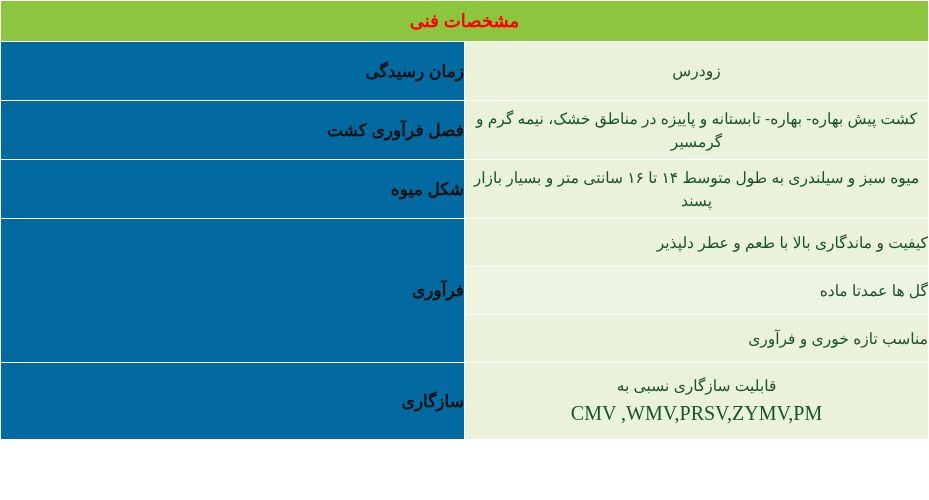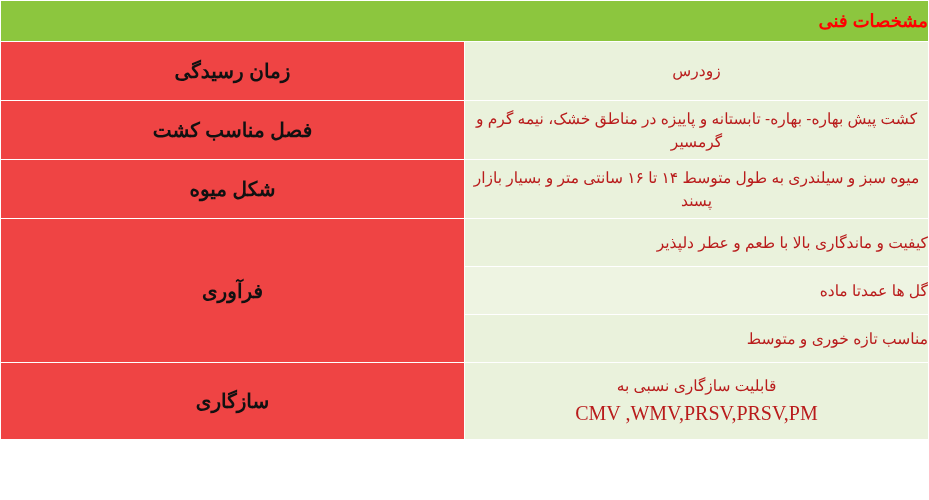--- a/index.html
+++ b/index.html
@@ -22,37 +22,36 @@
   .spec-table th {
     border: 1px solid #ffffff;
     padding: 0;
     vertical-align: middle;
   }
   .title-row th {
     background: #8cc63e;
     color: #ff0000;
     font-size: 18px;
     font-weight: bold;
-    text-align: right;
+    text-align: center;
     height: 40px;
     letter-spacing: 0;
     margin-left: 36px;
   }
   .label-cell {
     width: 278px;
-    background: #ef4444;
+    background: #0369a1;
     color: #111111;
     font-weight: bold;
-    font-size: 20px;
-    text-align: center;
+    font-size: 17px;
     border-right: 1px solid #ffffff;
   }
   .value-cell {
     background: #eaf2dc;
-    color: #b91c1c;
+    color: #14532d;
     font-size: 15.5px;
     text-align: center;
     padding: 10px 14px;
     line-height: 1.5;
   }
   .value-cell.alt {
     background: #eef4e2;
   }
   .value-cell .latin {
     font-family: "Liberation Serif", serif;
@@ -76,40 +75,40 @@
       <th colspan="2">مشخصات فنی</th>
     </tr>
 
     <tr>
       <td class="value-cell h-zaman">زودرس</td>
       <td class="label-cell h-zaman">زمان رسیدگی</td>
     </tr>
 
     <tr>
       <td class="value-cell h-fasl">کشت پیش بهاره- بهاره- تابستانه و پاییزه در مناطق خشک، نیمه گرم و گرمسیر</td>
-      <td class="label-cell h-fasl">فصل مناسب کشت</td>
+      <td class="label-cell h-fasl">فصل فرآوری کشت</td>
     </tr>
 
     <tr>
       <td class="value-cell h-shekl">میوه سبز و سیلندری به طول متوسط ۱۴ تا ۱۶ سانتی متر و بسیار بازار پسند</td>
       <td class="label-cell h-shekl">شکل میوه</td>
     </tr>
 
     <tr>
       <td class="value-cell h-tozih">کیفیت و ماندگاری بالا با طعم و عطر دلپذیر</td>
       <td class="label-cell" rowspan="3">فرآوری</td>
     </tr>
     <tr>
       <td class="value-cell alt h-tozih">گل ها عمدتا ماده</td>
     </tr>
     <tr>
-      <td class="value-cell h-tozih">مناسب تازه خوری و متوسط</td>
+      <td class="value-cell h-tozih">مناسب تازه خوری و فرآوری</td>
     </tr>
 
     <tr>
       <td class="value-cell h-moghavemat">
         <span class="value-line">قابلیت سازگاری نسبی به</span>
-        <span class="value-line latin">CMV ,WMV,PRSV,PRSV,PM</span>
+        <span class="value-line latin">CMV ,WMV,PRSV,ZYMV,PM</span>
       </td>
       <td class="label-cell h-moghavemat">سازگاری</td>
     </tr>
   </tbody>
 </table>
 
 </body></html>

